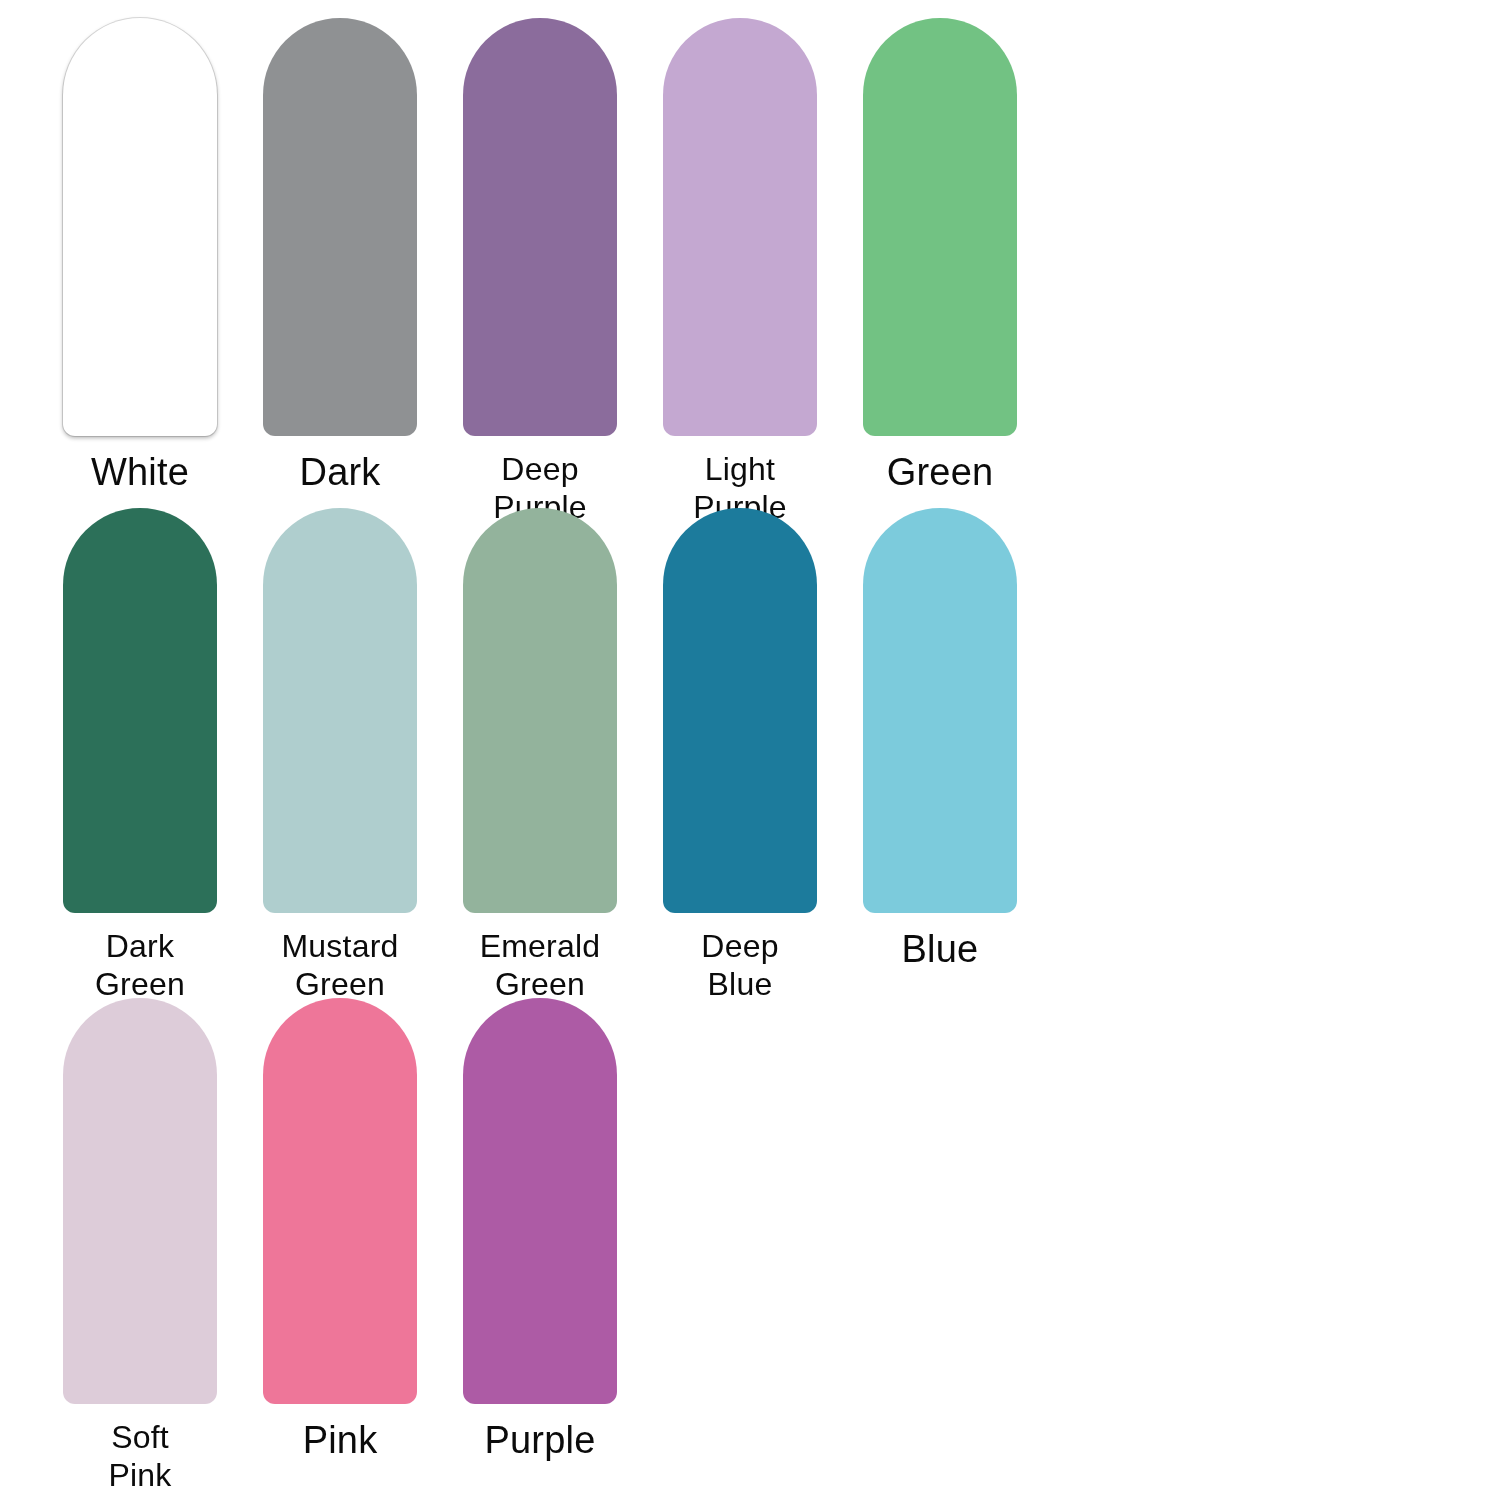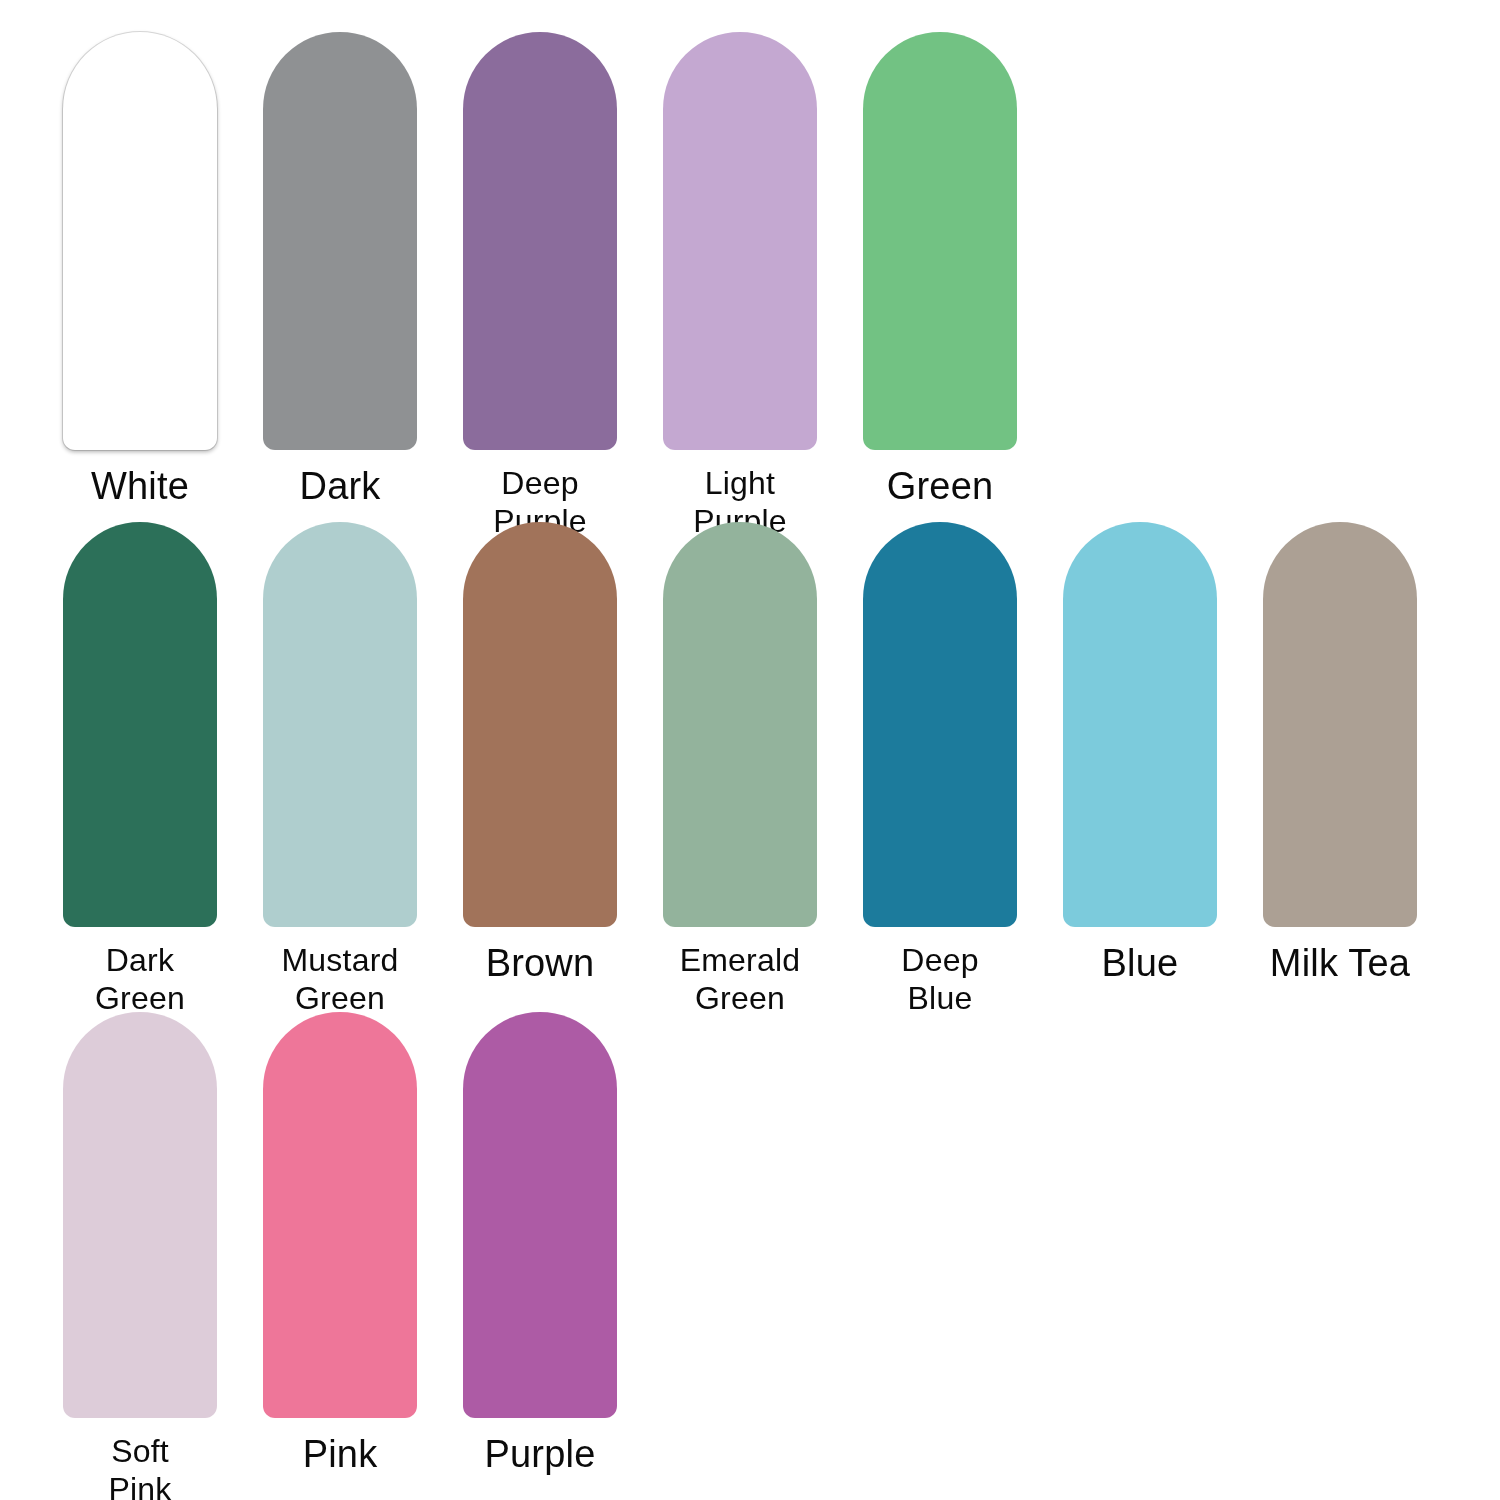--- a/index.html
+++ b/index.html
@@ -13,21 +13,21 @@
     width: 1500px;
     height: 1500px;
     font-family: "Liberation Sans", sans-serif;
     color: #111111;
     overflow: hidden;
   }
 
   .palette {
     width: 1500px;
     height: 1352px;
-    padding: 32px 40px 0 40px;
+    padding: 18px 40px 0 40px;
     display: flex;
     flex-direction: column;
   }
 
   .swatch-row {
     display: flex;
     align-items: flex-start;
     justify-content: flex-start;
   }
 
@@ -112,40 +112,32 @@
         <div class="chip" style="background: rgb(44, 112, 89);"></div>
         <div class="chip-label double">Dark
 Green</div>
       </div>
       <div class="swatch">
         <div class="chip" style="background: rgb(175, 206, 206);"></div>
         <div class="chip-label double">Mustard
 Green</div>
       </div>
       <div class="swatch">
-        <div class="chip" style="background: rgb(161, 115, 90);"></div>
-        <div class="chip-label single">Brown</div>
-      </div>
-      <div class="swatch">
         <div class="chip" style="background: rgb(147, 179, 156);"></div>
         <div class="chip-label double">Emerald
 Green</div>
       </div>
       <div class="swatch">
         <div class="chip" style="background: rgb(28, 123, 156);"></div>
         <div class="chip-label double">Deep
 Blue</div>
       </div>
       <div class="swatch">
         <div class="chip" style="background: rgb(124, 203, 220);"></div>
         <div class="chip-label single">Blue</div>
-      </div>
-      <div class="swatch">
-        <div class="chip" style="background: rgb(172, 160, 148);"></div>
-        <div class="chip-label single">Milk Tea</div>
       </div>
     </div>
   <div class="swatch-row row-3">
       <div class="swatch">
         <div class="chip" style="background: rgb(221, 204, 217);"></div>
         <div class="chip-label double">Soft
 Pink</div>
       </div>
       <div class="swatch">
         <div class="chip" style="background: rgb(238, 118, 153);"></div>

